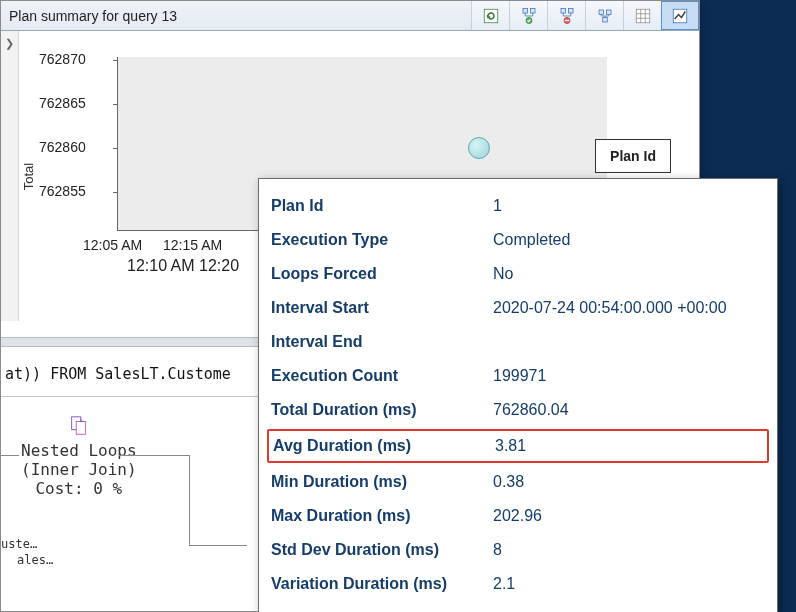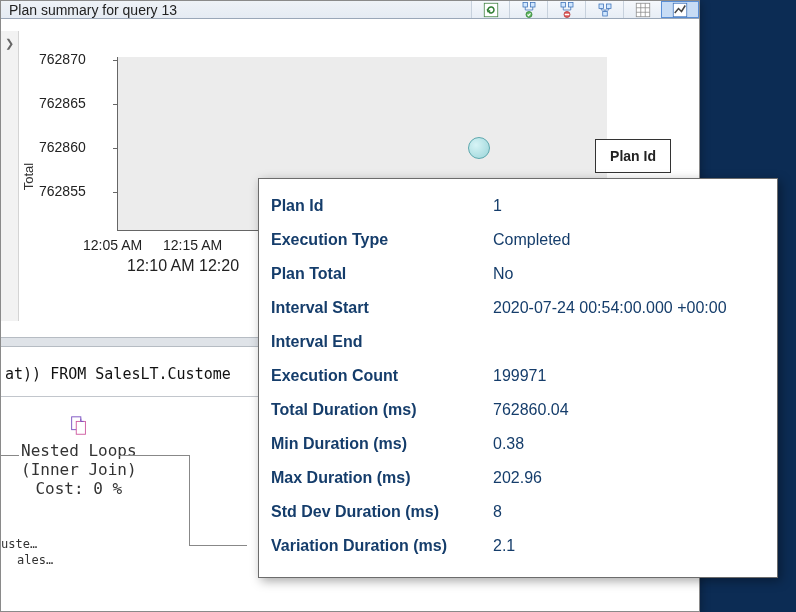--- a/index.html
+++ b/index.html
@@ -4,21 +4,21 @@
 <style>
   * { box-sizing: border-box; margin: 0; padding: 0; }
   html, body { width: 796px; height: 612px; overflow: hidden; font-family: "Segoe UI", Tahoma, sans-serif; background: #0c2c54; color: #222; }
   .window {
     position: absolute; left: 0; top: 0; width: 700px; height: 612px;
     background: #fff;
     border: 1px solid #8a8a8a;
     box-shadow: 2px 2px 8px rgba(0,0,0,0.25);
   }
   .titlebar {
-    height: 18px; display: flex; align-items: center; justify-content: space-between;
+    height: 30px; display: flex; align-items: center; justify-content: space-between;
     background: linear-gradient(#eef2f7,#e5ebf3);
     border-bottom: 1px solid #9aa7b8;
     padding-left: 8px;
   }
   .titlebar-title { font-size: 14px; color: #222; }
   .toolbar { display: flex; height: 100%; }
   .tbtn {
     width: 38px; height: 100%; display: flex; align-items: center; justify-content: center;
     border-left: 1px solid #c7d1dd;
     background: linear-gradient(#f5f8fc,#e7edf5);
@@ -216,38 +216,42 @@
 <div class="tooltip" id="tooltip">
     <div class="tt-row">
       <div class="tt-label">Plan Id</div>
       <div class="tt-value">1</div>
     </div>
     <div class="tt-row">
       <div class="tt-label">Execution Type</div>
       <div class="tt-value">Completed</div>
     </div>
     <div class="tt-row">
-      <div class="tt-label">Plan Total</div>
+      <div class="tt-label">Loops Forced</div>
       <div class="tt-value">No</div>
     </div>
     <div class="tt-row">
       <div class="tt-label">Interval Start</div>
       <div class="tt-value">2020-07-24 00:54:00.000 +00:00</div>
     </div>
     <div class="tt-row">
       <div class="tt-label">Interval End</div>
     </div>
     <div class="tt-row">
       <div class="tt-label">Execution Count</div>
       <div class="tt-value">199971</div>
     </div>
     <div class="tt-row">
       <div class="tt-label">Total Duration (ms)</div>
       <div class="tt-value">762860.04</div>
     </div>
+    <div class="tt-row highlight">
+      <div class="tt-label">Avg Duration (ms)</div>
+      <div class="tt-value">3.81</div>
+    </div>
     <div class="tt-row">
       <div class="tt-label">Min Duration (ms)</div>
       <div class="tt-value">0.38</div>
     </div>
     <div class="tt-row">
       <div class="tt-label">Max Duration (ms)</div>
       <div class="tt-value">202.96</div>
     </div>
     <div class="tt-row">
       <div class="tt-label">Std Dev Duration (ms)</div>

